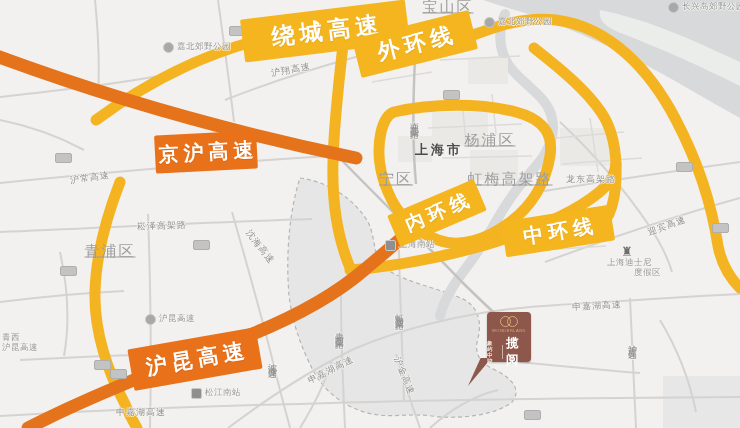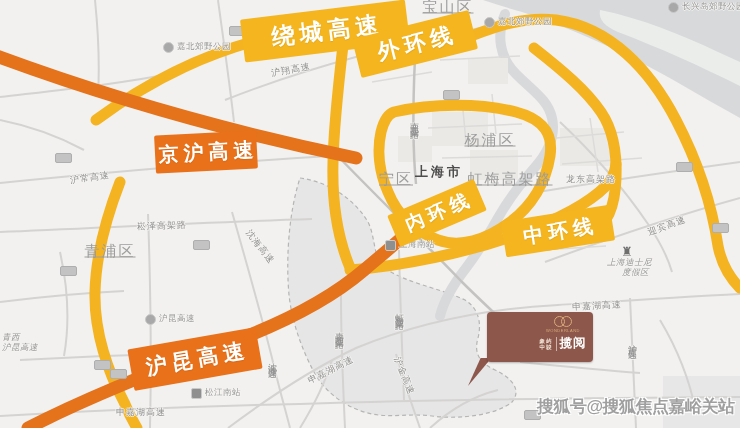--- a/index.html
+++ b/index.html
@@ -15,26 +15,26 @@
       text-shadow:1px 0 0 #f6f5f3,-1px 0 0 #f6f5f3,0 1px 0 #f6f5f3,0 -1px 0 #f6f5f3;}
   .road-label.vert{writing-mode:vertical-rl;letter-spacing:2px;}
   .district-label{font-size:15px;color:#9d9d9d;letter-spacing:2px;text-decoration:underline;}
   .city-label{font-size:13px;font-weight:bold;color:#4c4c4c;letter-spacing:3px;}
   .poi{position:absolute;display:flex;align-items:center;gap:3px;}
   .poi-text{font-size:8.5px;color:#979797;letter-spacing:.5px;white-space:nowrap;
       text-shadow:1px 0 0 #f6f5f3,-1px 0 0 #f6f5f3,0 1px 0 #f6f5f3;}
   .poi-dot{width:9px;height:9px;border-radius:50%;background:#a8a8a8;border:1px solid #c9c9c9;flex:0 0 auto;}
   .station-dot{width:9px;height:9px;border-radius:2px;background:#8f8f8f;border:1px solid #c9c9c9;flex:0 0 auto;}
   .poi.two-line{flex-direction:column;gap:0;align-items:flex-start;}
-  .poi.two-line .poi-text{line-height:10px;font-style:italic;}
+  .poi.two-line .poi-text{line-height:10px;}
   .castle{font-size:13px;color:#6e6e6e;line-height:10px;}
   .shield{position:absolute;width:15px;height:8px;background:#c3c3c3;border:1px solid #aeaeae;border-radius:2px;}
   
-  .marker{position:absolute;left:487px;top:312px;width:60px;height:50px;background:#8d574b;
-          border-radius:4px;box-shadow:0 1px 2px rgba(0,0,0,.25);z-index:6;padding-left:46px;}
+  .marker{position:absolute;left:487px;top:312px;width:44px;height:50px;background:#8d574b;
+          border-radius:4px;box-shadow:0 1px 2px rgba(0,0,0,.25);z-index:6;}
   .marker-tail{position:absolute;left:468px;top:358px;width:30px;height:28px;background:#8d574b;
           clip-path:polygon(42% 0,78% 0,0 100%);z-index:5;}
   .marker-inner{display:flex;flex-direction:column;align-items:center;padding-top:4px;}
   .loops{display:flex;}
   .loop{width:9px;height:9px;border:1.5px solid #d9ab77;border-radius:50%;}
   .loop+.loop{margin-left:-4px;}
   .marker-sub{font-size:4px;color:#d9ab77;letter-spacing:.5px;margin-top:1px;}
   .marker-row{display:flex;align-items:center;gap:3px;margin-top:2px;}
   .brand-col{display:flex;flex-direction:column;}
   .brand-line{font-size:5.5px;color:#f0e3d6;font-weight:bold;letter-spacing:1px;line-height:6px;}
@@ -163,42 +163,42 @@
   <div class="ctr road-label" style="left:404px;top:376px;--r:68deg">沪金高速</div>
   <div class="ctr road-label vert" style="left:632px;top:341px">沪芦高速</div>
   <div class="ctr road-label" style="left:667px;top:226px;--r:-20deg">迎宾高速</div>
   <div class="ctr road-label" style="left:591px;top:179px">龙东高架路</div>
 
   <div class="ctr district-label" style="left:448px;top:7px">宝山区</div>
   <div class="ctr district-label" style="left:110px;top:251px">青浦区</div>
   <div class="ctr district-label" style="left:490px;top:140px">杨浦区</div>
   <div class="ctr district-label" style="left:510px;top:179px">虹梅高架路</div>
   <div class="ctr district-label" style="left:396px;top:179px">宁区</div>
-  <div class="ctr city-label" style="left:439px;top:172px">上海市</div>
+  <div class="ctr city-label" style="left:439px;top:150px">上海市</div>
 
   <div class="poi" style="left:163px;top:41px">
     <span class="poi-dot"></span>
     <span class="poi-text">嘉北郊野公园</span>
   </div>
   <div class="poi" style="left:484px;top:16px">
     <span class="poi-dot"></span>
     <span class="poi-text">嘉北郊野公园</span>
   </div>
   <div class="poi" style="left:668px;top:1px">
     <span class="poi-dot"></span>
     <span class="poi-text">长兴岛郊野公园</span>
   </div>
   <div class="poi" style="left:145px;top:313px">
     <span class="poi-dot"></span>
     <span class="poi-text">沪昆高速</span>
   </div>
   <div class="poi two-line" style="left:607px;top:247px">
     <span class="castle" style="margin-left:14px">♜</span>
     <span class="poi-text">上海迪士尼</span>
-    <span class="poi-text" style="margin-left:15px">度假区</span>
+    <span class="poi-text" style="margin-left:27px">度假区</span>
   </div>
   <div class="poi two-line" style="left:2px;top:332px">
     <span class="poi-text">青西</span>
     <span class="poi-text">沪昆高速</span>
   </div>
 
   <div class="poi" style="left:385px;top:239px">
     <span class="station-dot"></span>
     <span class="poi-text">上海南站</span>
   </div>
@@ -226,14 +226,13 @@
         <div class="brand-col">
           <span class="brand-line">象屿</span>
           <span class="brand-line">中骏</span>
         </div>
         <div class="divider"></div>
         <div class="proj-name">揽阅</div>
       </div>
     </div>
   </div>
 
-  <div class="watermark">搜狐号@搜狐焦点嘉峪关站</div>
 </div>
 
 </body></html>

